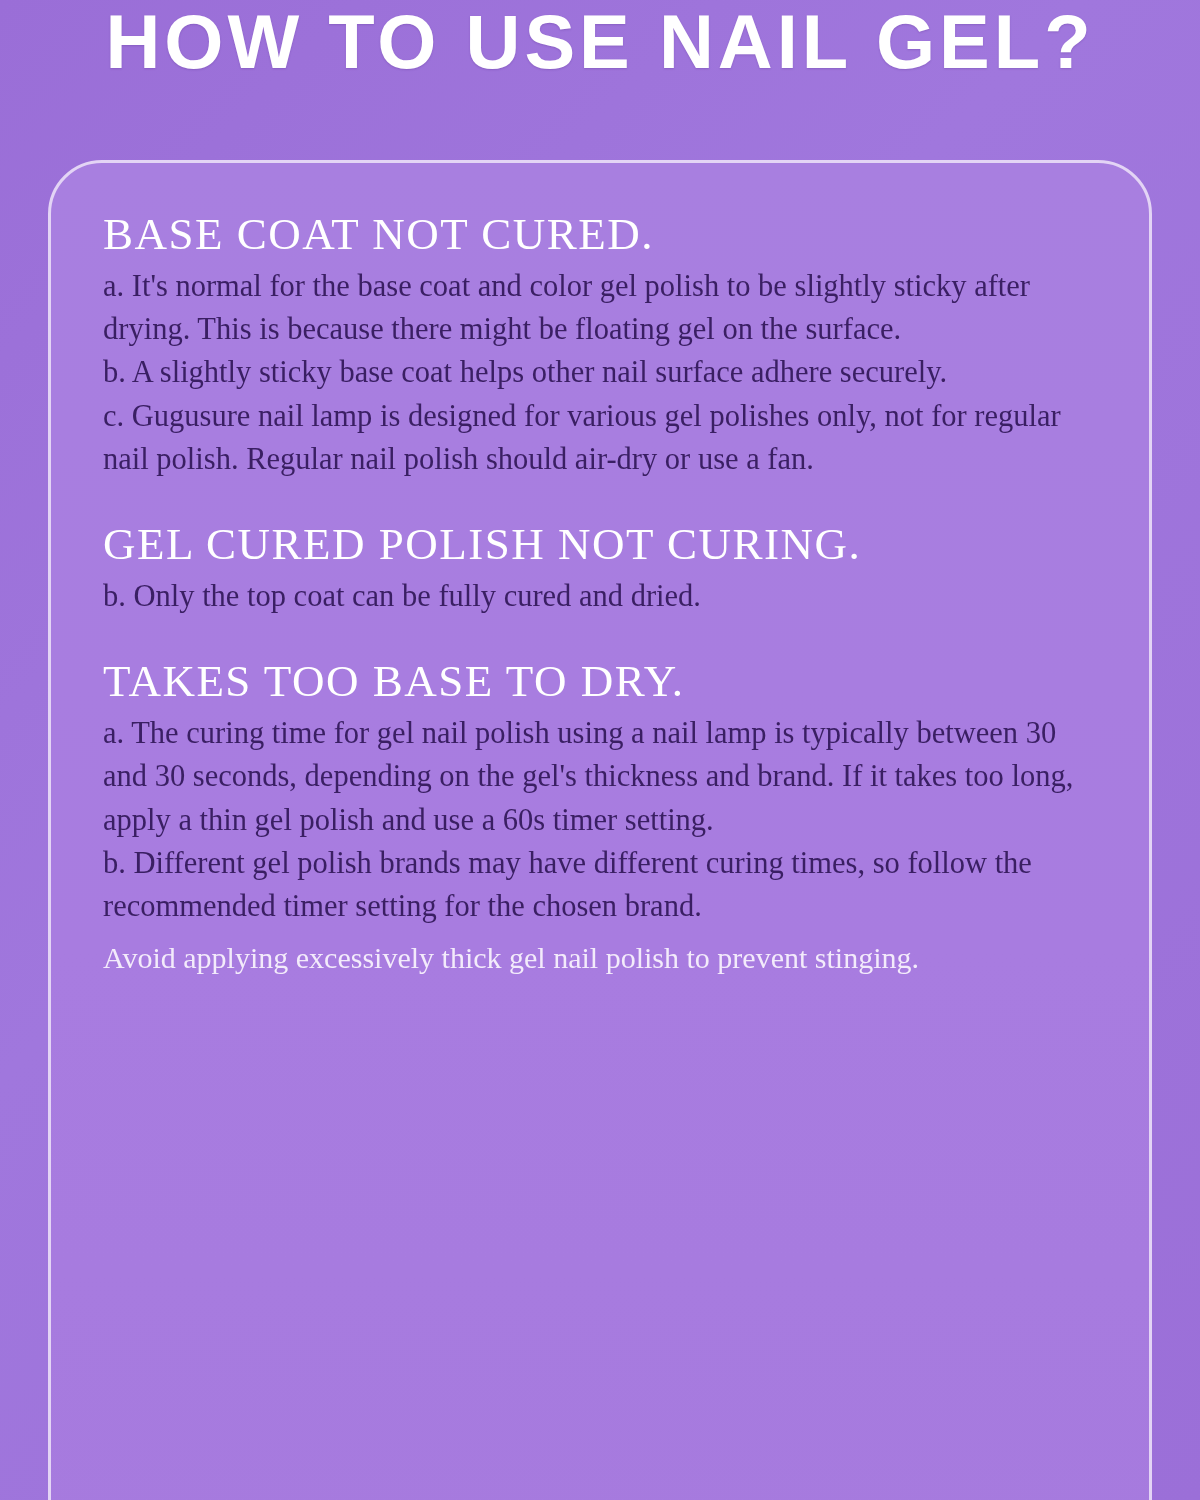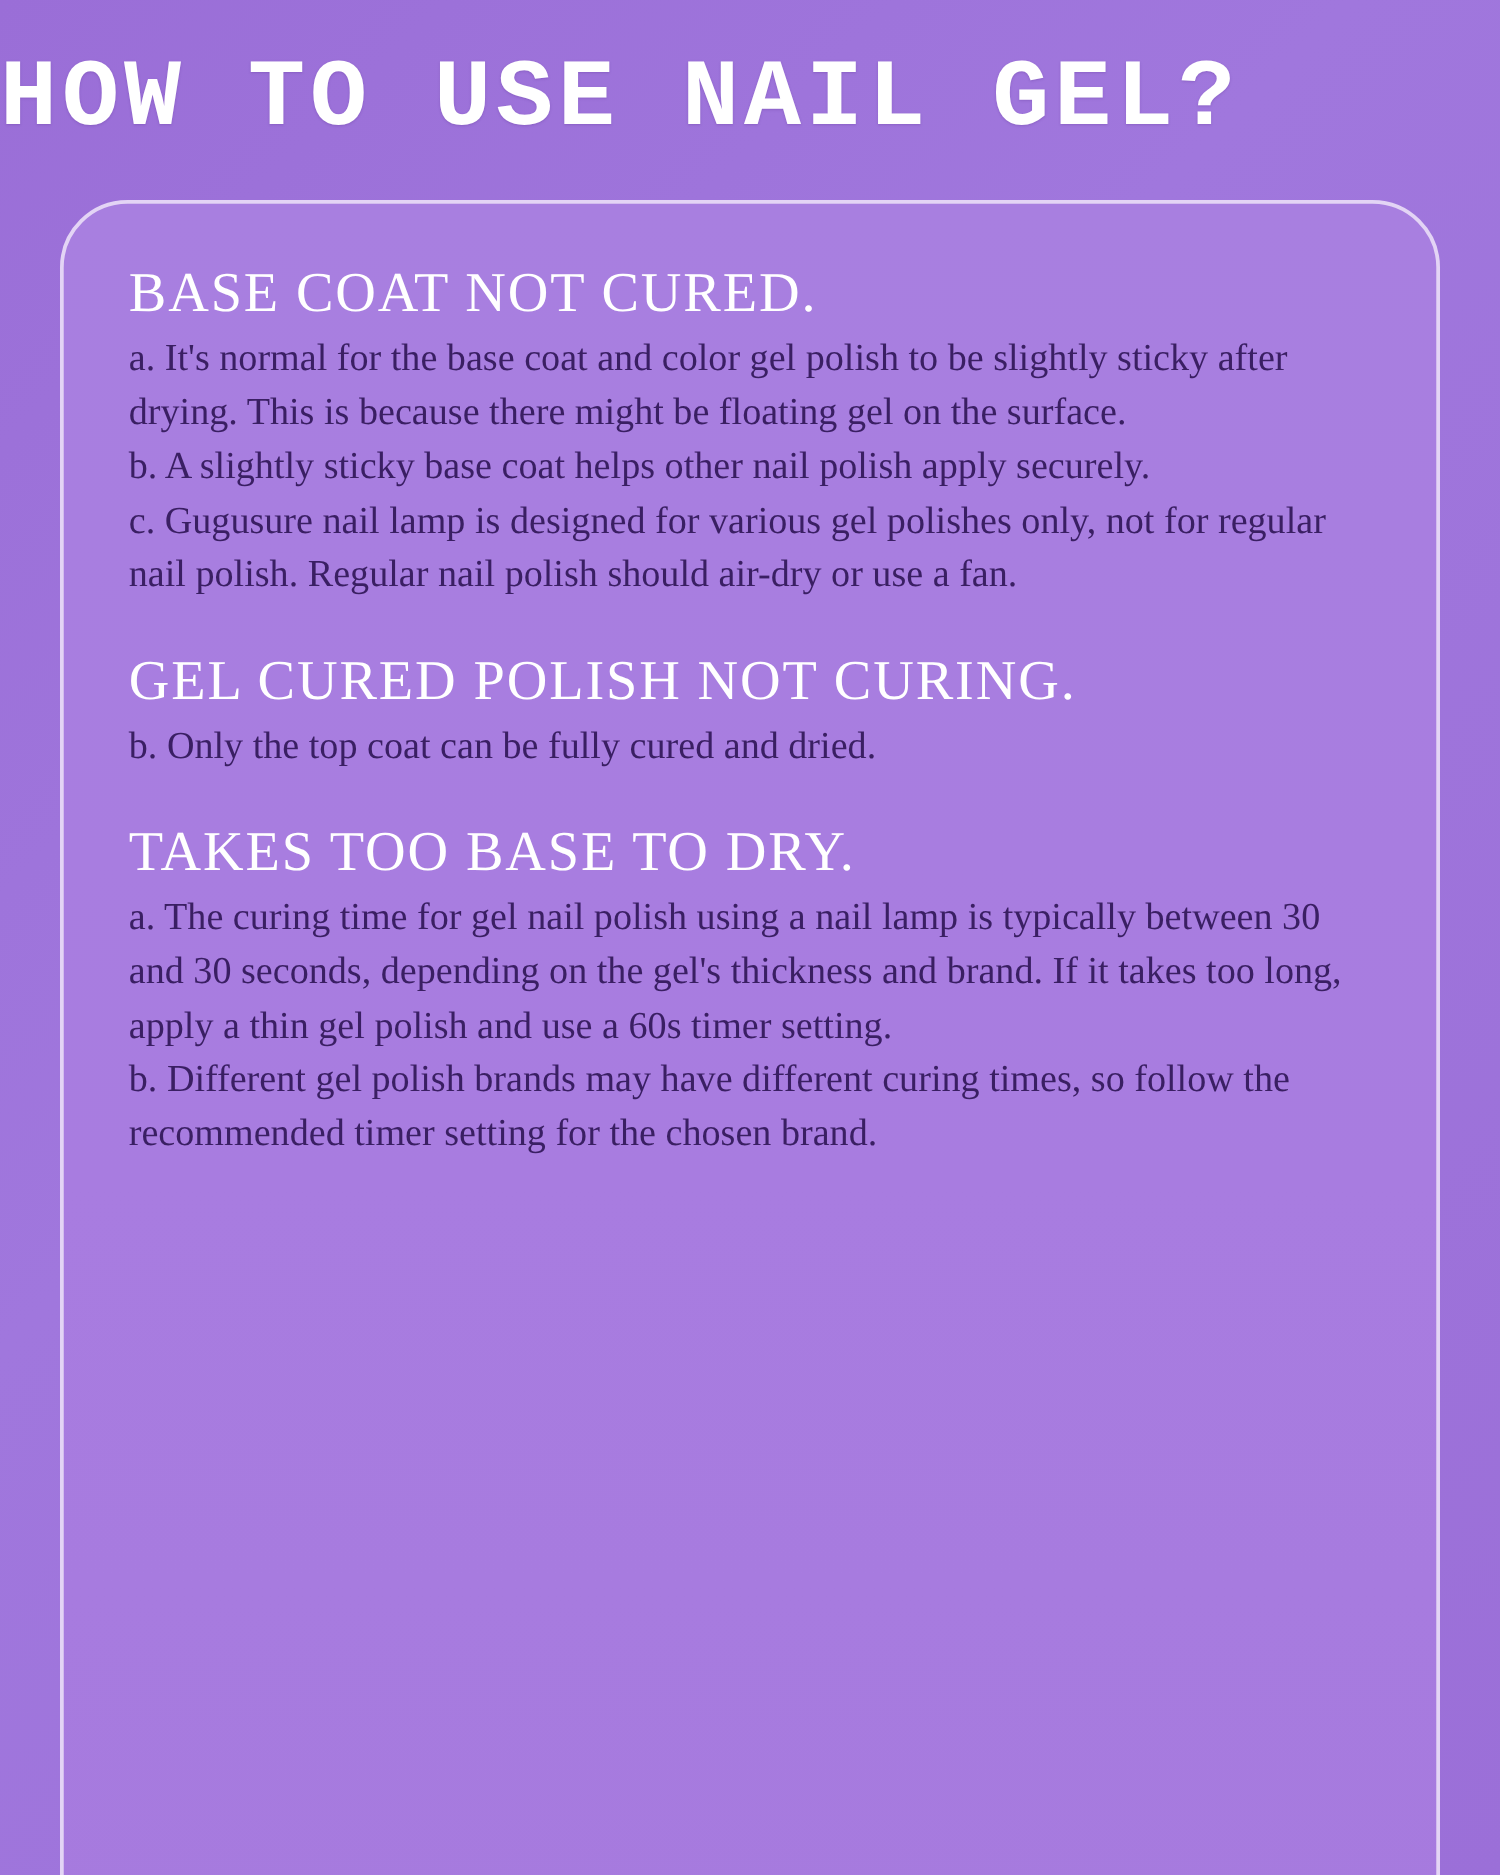--- a/index.html
+++ b/index.html
@@ -14,28 +14,27 @@
     overflow: hidden;
   }
   .page {
     position: relative;
     width: 1200px;
     height: 1500px;
     background: linear-gradient(135deg, #9a6ed7 0%, #a077dd 40%, #9b6fd8 100%);
     box-sizing: border-box;
   }
   .title {
-    text-align: left;
+    text-align: center;
     color: #ffffff;
-    font-family: Liberation Mono, monospace;
+    font-family: Liberation Sans, sans-serif;
     font-weight: bold;
     font-size: 76px;
     letter-spacing: 4px;
     line-height: 1.1;
-    padding-top: 38px;
     margin: 0;
     text-shadow: 0 1px 2px rgba(80,40,130,0.25);
   }
   .card {
     position: absolute;
     left: 48px;
     top: 160px;
     width: 1104px;
     height: 1432px;
     box-sizing: border-box;
@@ -82,30 +81,31 @@
 
 <div class="page">
 
   <h1 class="title">HOW TO USE NAIL GEL?</h1>
 
   <div class="card">
 
     <div class="section">
       <h2 class="heading">BASE COAT NOT CURED.</h2>
       <p class="para">a. It's normal for the base coat and color gel polish to be slightly sticky after drying. This is because there might be floating gel on the surface.</p>
-      <p class="para">b. A slightly sticky base coat helps other nail polish apply securely.</p>
+      <p class="para">b. A slightly sticky base coat helps other nail surface adhere securely.</p>
       <p class="para">c. Gugusure nail lamp is designed for various gel polishes only, not for regular nail polish. Regular nail polish should air-dry or use a fan.</p>
     </div>
 
     <div class="section">
       <h2 class="heading">GEL CURED POLISH NOT CURING.</h2>
       <p class="para">b. Only the top coat can be fully cured and dried.</p>
     </div>
 
     <div class="section">
       <h2 class="heading">TAKES TOO BASE TO DRY.</h2>
       <p class="para">a. The curing time for gel nail polish using a nail lamp is typically between 30 and 30 seconds, depending on the gel's thickness and brand. If it takes too long, apply a thin gel polish and use a 60s timer setting.</p>
       <p class="para">b. Different gel polish brands may have different curing times, so follow the recommended timer setting for the chosen brand.</p>
     </div>
 
+    <p class="note">Avoid applying excessively thick gel nail polish to prevent stinging.</p>
 
   </div>
 </div>
 
 </body></html>

